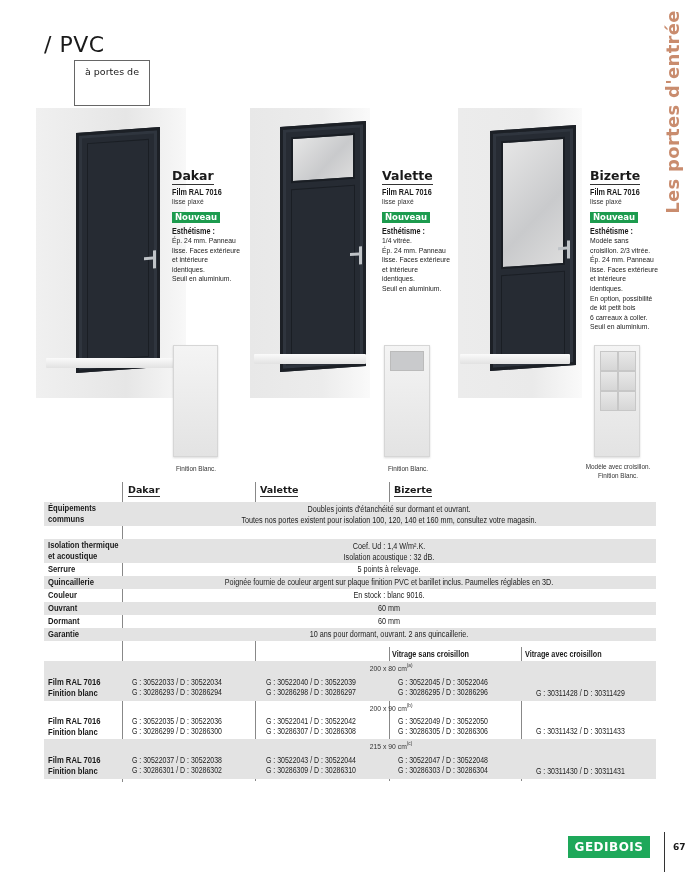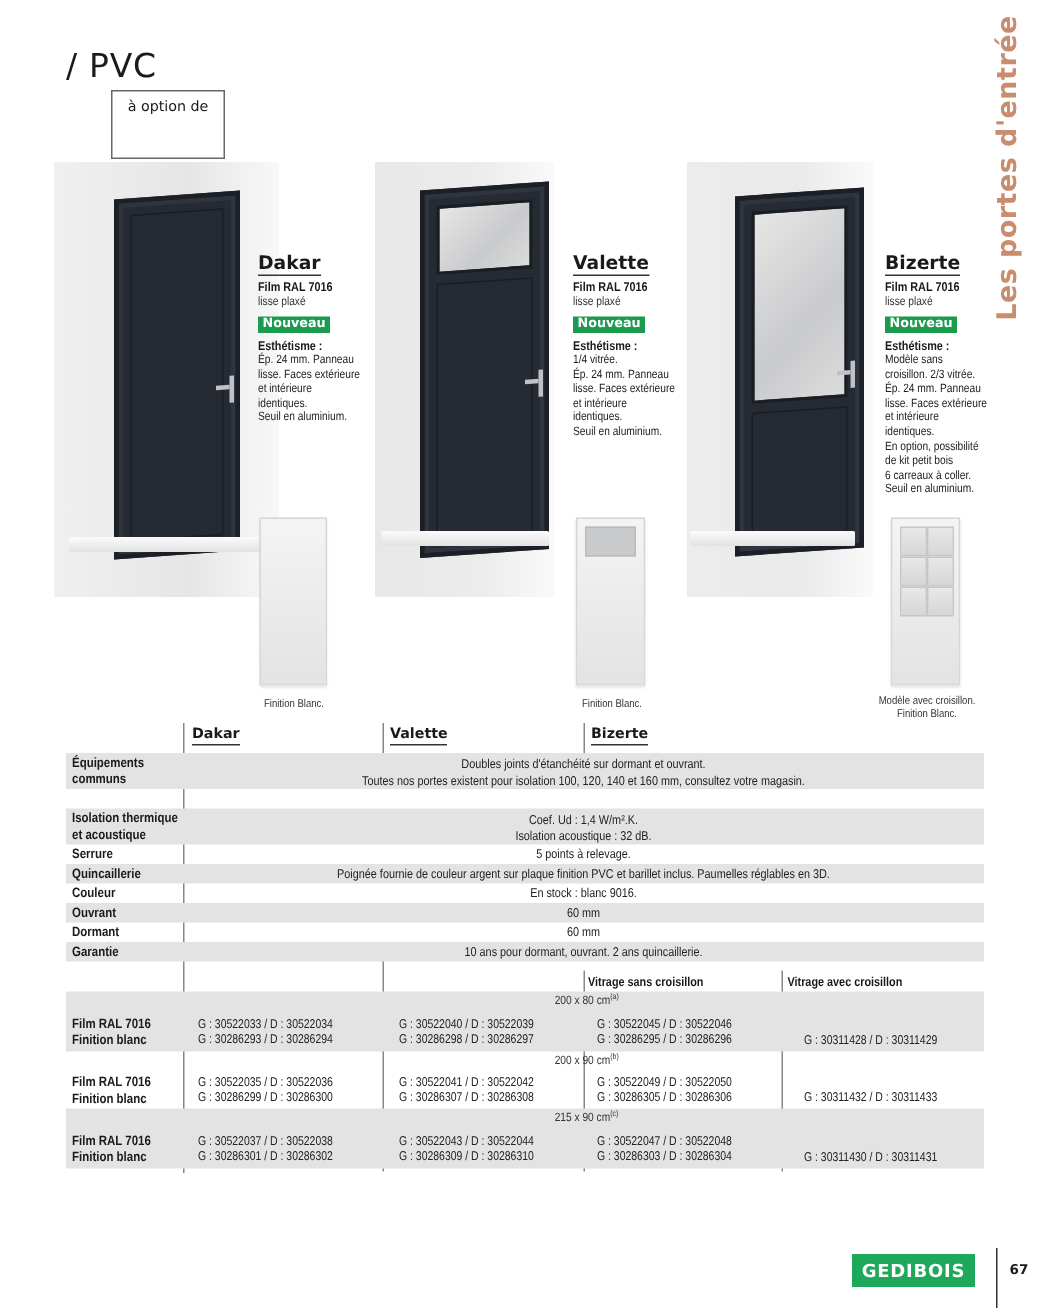--- a/index.html
+++ b/index.html
@@ -43,21 +43,21 @@
   .subhead{position:absolute;font-size:8.5px;font-weight:bold;transform:scaleX(0.85);transform-origin:left;white-space:nowrap;}
   .logo{left:568px;top:836px;width:82px;height:22px;background:#1ea85a;color:#fff;font-family:"DejaVu Sans",sans-serif;font-weight:bold;font-size:12px;display:flex;align-items:center;justify-content:center;letter-spacing:0.5px;}
   .pgline{left:664px;top:832px;width:1px;height:40px;background:#333;}
   .pgnum{left:673px;top:842px;font-size:9px;font-weight:bold;font-family:"DejaVu Sans",sans-serif;}
 </style>
 </head>
 <body>
 
 <div class="abs title">/ PVC</div>
 <div class="abs price-box">
-  <span>à option de</span>
+  <span>à portes de</span>
 </div>
 <div class="abs vert">
     <span>Les portes d'entrée</span>
   </div>
 
 <div class="scene" style="left:36px;top:108px;width:150px;height:290px;">
   <div class="wall" style="background:linear-gradient(90deg,#f0f0f0,#e6e6e6 60%,#f8f8f8);"></div>
   <div class="door" style="left:40px;top:22px;width:84px;height:240px;transform:skewY(-4deg);">
     <div class="panel" style="left:8px;top:8px;right:8px;bottom:8px;"></div>
     <div class="handle" style="left:74px;top:120px;"></div>

